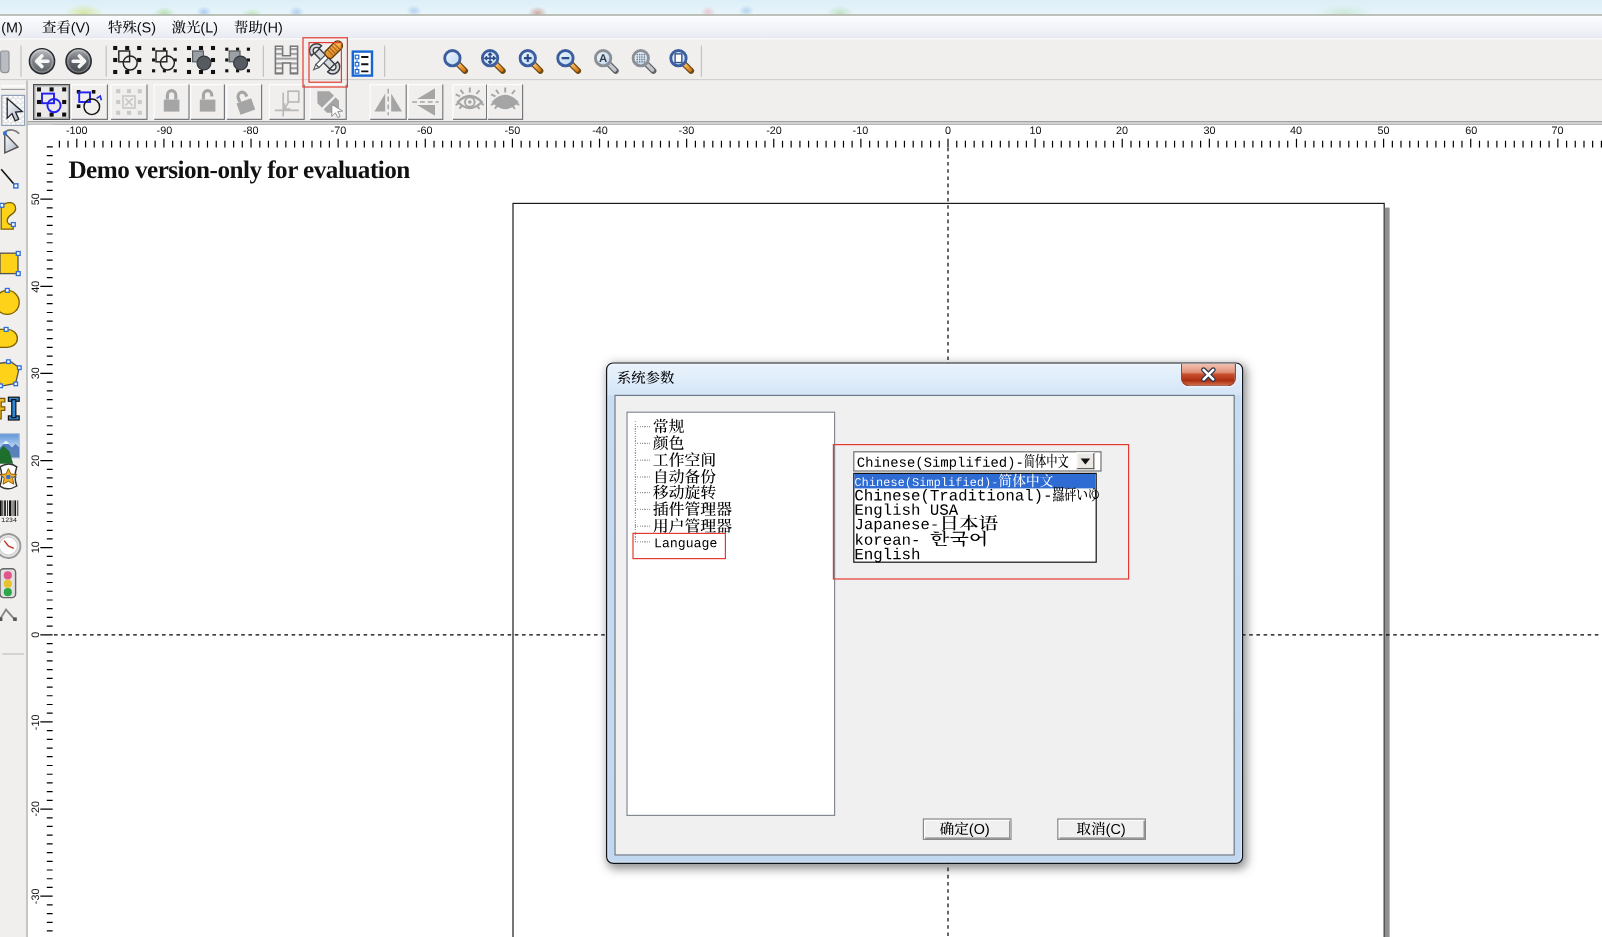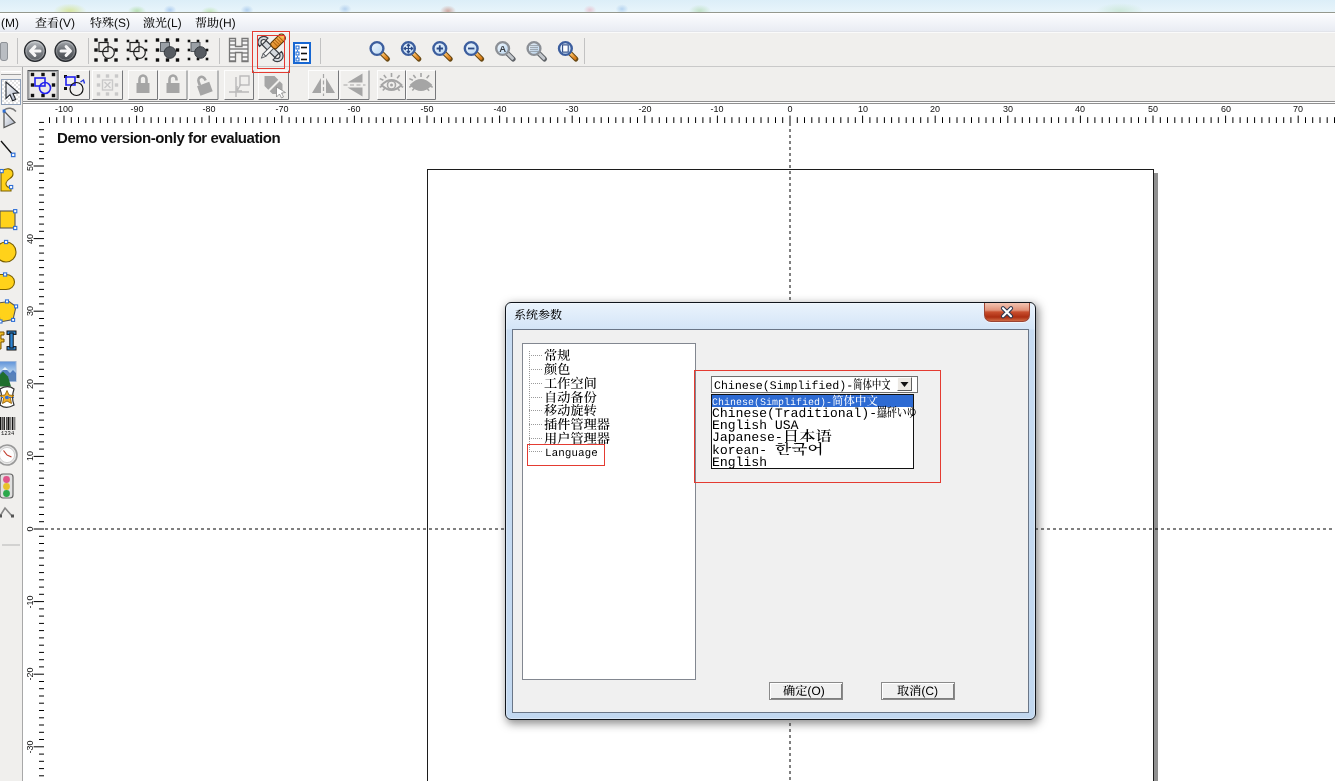--- a/index.html
+++ b/index.html
@@ -416,22 +416,22 @@
     <text x="6.5" y="556" font-size="9" fill="#111" text-anchor="middle" font-family="Liberation Sans" transform="rotate(-90 6.5 556)" dominant-baseline="central">-20</text>
     <text x="6.5" y="629" font-size="9" fill="#111" text-anchor="middle" font-family="Liberation Sans" transform="rotate(-90 6.5 629)" dominant-baseline="central">-30</text>
   </svg>
 <div class="abs" style="left:44px;top:123.5px;width:1291px;height:657.5px;background:#fff"></div>
 <div class="abs" style="left:427px;top:169px;width:727px;height:640px;border:1px solid #1c1c1c;background:#fff"></div>
 <div class="abs" style="left:1154px;top:173px;width:4px;height:608px;background:#909090"></div>
 <svg class="abs" style="left:45px;top:123px" width="1290" height="658">
 <line x1="745.0" y1="0" x2="745.0" y2="658" stroke="#000" stroke-width="1" stroke-dasharray="3 3"></line>
 <line x1="0" y1="406.0" x2="1290" y2="406.0" stroke="#000" stroke-width="1" stroke-dasharray="3 3"></line>
 </svg>
-<div class="abs" style="left:57px;top:129px;font-weight:bold;font-size:15px;color:#111;
-letter-spacing:-0.45px;font-family:Liberation Sans, sans-serif">Demo version-only for evaluation</div>
+<div class="abs" style="left:57px;top:129px;font-weight:bold;font-size:21px;color:#111;
+letter-spacing:-0.45px;font-family:Liberation Serif, serif">Demo version-only for evaluation</div>
 <div class="abs" style="left:505px;top:302px;width:531px;height:418px;z-index:10;
 border:1px solid #10151c;border-radius:6px;
 background:linear-gradient(#eaf3fc,#d4e5f7 26px,#c8dcf2 27px,#c2d8f0);
 box-shadow:2px 3px 8px 1px rgba(40,40,40,0.5), 0 0 0 1px rgba(255,255,255,0.35) inset"></div>
 <svg style="position:absolute;z-index:25;left:512px;top:303.5px;overflow:visible" width="52" height="21" fill="#000">
     <g transform="translate(2.0,15.0)">
       <path d="M4.6 -2.0 3.3 -2.7C2.8 -1.7 1.7 -0.3 0.5 0.5L0.7 0.7C2.0 0.0 3.4 -1.1 4.1 -1.9C4.4 -1.9 4.5 -1.9 4.6 -2.0ZM7.5 -2.6 7.4 -2.5C8.4 -1.8 9.7 -0.6 10.1 0.4C11.3 1.0 11.7 -1.4 7.5 -2.6ZM7.8 -5.5 7.7 -5.4C8.1 -5.1 8.7 -4.6 9.2 -4.2C6.5 -4.1 4.0 -3.9 2.5 -3.9C4.9 -4.7 7.7 -6.1 9.1 -7.0C9.3 -6.9 9.5 -7.0 9.6 -7.1L8.5 -8.0C8.1 -7.6 7.5 -7.1 6.7 -6.6C5.2 -6.5 3.8 -6.5 2.8 -6.4C4.0 -6.9 5.3 -7.6 6.1 -8.1C6.4 -8.1 6.5 -8.1 6.6 -8.3L5.9 -8.7C7.3 -8.8 8.7 -9.0 9.8 -9.2C10.2 -9.0 10.4 -9.0 10.5 -9.1L9.5 -10.1C7.5 -9.6 3.8 -8.9 0.8 -8.6L0.9 -8.4C2.2 -8.4 3.7 -8.5 5.1 -8.6C4.4 -7.9 3.2 -7.0 2.2 -6.6C2.1 -6.6 1.9 -6.5 1.9 -6.5L2.4 -5.4C2.5 -5.4 2.6 -5.5 2.6 -5.6C4.0 -5.8 5.2 -6.0 6.1 -6.2C4.7 -5.4 3.1 -4.5 1.8 -4.0C1.7 -4.0 1.3 -4.0 1.3 -4.0L1.9 -2.8C2.0 -2.8 2.1 -2.9 2.2 -3.1L5.5 -3.4V-0.3C5.5 -0.1 5.4 -0.0 5.2 -0.0C5.0 -0.0 3.9 -0.1 3.9 -0.1V0.0C4.4 0.1 4.7 0.2 4.8 0.4C5.0 0.5 5.1 0.7 5.1 1.0C6.3 0.9 6.5 0.5 6.5 -0.2V-3.6C7.6 -3.7 8.6 -3.8 9.4 -3.9C9.8 -3.6 10.1 -3.2 10.2 -2.8C11.3 -2.2 11.7 -4.6 7.8 -5.5Z M12.5 -1.0 13.1 0.3C13.2 0.2 13.3 0.1 13.4 -0.0C14.9 -0.8 16.0 -1.4 16.8 -1.9L16.8 -2.0C15.1 -1.5 13.3 -1.1 12.5 -1.0ZM18.8 -10.1 18.7 -10.1C19.0 -9.6 19.5 -9.0 19.7 -8.4C20.6 -7.8 21.3 -9.5 18.8 -10.1ZM15.8 -9.4 14.5 -10.0C14.2 -9.1 13.4 -7.3 12.7 -6.6C12.7 -6.6 12.4 -6.5 12.4 -6.5L12.9 -5.3C13.0 -5.4 13.1 -5.4 13.2 -5.5C13.7 -5.7 14.3 -5.9 14.7 -6.0C14.1 -5.1 13.5 -4.2 12.9 -3.6C12.8 -3.6 12.5 -3.5 12.5 -3.5L13.0 -2.3C13.1 -2.4 13.2 -2.4 13.3 -2.6C14.7 -3.0 16.0 -3.5 16.7 -3.7L16.7 -3.9C15.5 -3.8 14.2 -3.6 13.4 -3.5C14.6 -4.5 15.8 -6.0 16.5 -7.0C16.7 -7.0 16.9 -7.1 16.9 -7.2L15.7 -7.9C15.6 -7.5 15.3 -7.0 15.0 -6.5C14.3 -6.4 13.6 -6.4 13.1 -6.4C14.0 -7.2 14.9 -8.4 15.4 -9.3C15.6 -9.2 15.8 -9.3 15.8 -9.4ZM22.6 -9.0 22.0 -8.2H16.4L16.5 -7.8H19.1C18.7 -7.1 17.6 -5.9 16.8 -5.4C16.7 -5.3 16.5 -5.3 16.5 -5.3L17.0 -4.1C17.1 -4.1 17.2 -4.2 17.3 -4.4L18.1 -4.5V-3.7C18.1 -2.2 17.6 -0.4 15.2 0.9L15.3 1.0C18.6 -0.1 19.1 -2.1 19.1 -3.8V-4.7L20.4 -4.9V-0.2C20.4 0.4 20.5 0.6 21.3 0.6H22.1C23.4 0.6 23.7 0.4 23.7 0.1C23.7 -0.1 23.7 -0.2 23.4 -0.3L23.4 -1.8H23.2C23.1 -1.2 22.9 -0.6 22.8 -0.4C22.8 -0.3 22.7 -0.3 22.6 -0.3C22.6 -0.3 22.4 -0.3 22.1 -0.3H21.6C21.3 -0.3 21.3 -0.3 21.3 -0.5V-4.9V-5.1L22.0 -5.2C22.2 -4.9 22.3 -4.6 22.4 -4.3C23.4 -3.6 24.1 -5.7 20.9 -7.0L20.8 -6.9C21.1 -6.5 21.5 -6.0 21.9 -5.5C20.1 -5.4 18.5 -5.3 17.4 -5.3C18.4 -5.8 19.4 -6.6 20.0 -7.1C20.2 -7.1 20.4 -7.2 20.4 -7.3L19.3 -7.8H23.4C23.5 -7.8 23.7 -7.9 23.7 -8.0C23.3 -8.4 22.6 -9.0 22.6 -9.0Z M34.3 -1.4 33.3 -2.3C31.7 -0.9 28.4 0.3 25.6 0.8L25.6 1.0C28.7 0.8 32.1 -0.2 33.9 -1.4C34.1 -1.3 34.2 -1.3 34.3 -1.4ZM32.7 -2.9 31.8 -3.7C30.5 -2.5 28.0 -1.3 25.9 -0.7L26.0 -0.5C28.3 -0.9 30.9 -1.9 32.3 -2.9C32.5 -2.8 32.7 -2.8 32.7 -2.9ZM31.3 -4.5 30.3 -5.2C29.3 -4.0 27.4 -2.7 25.7 -2.1L25.8 -1.9C27.7 -2.4 29.8 -3.4 30.9 -4.4C31.1 -4.3 31.3 -4.4 31.3 -4.5ZM31.4 -9.1 31.3 -9.0C31.7 -8.7 32.2 -8.3 32.7 -7.9C30.4 -7.8 28.3 -7.7 26.9 -7.7C28.0 -8.2 29.2 -8.8 29.9 -9.3C30.2 -9.3 30.3 -9.4 30.4 -9.5L29.1 -10.1C28.6 -9.4 27.1 -8.2 26.0 -7.8C25.9 -7.7 25.7 -7.7 25.7 -7.7L26.3 -6.6C26.3 -6.6 26.4 -6.7 26.5 -6.8L28.9 -7.1C28.7 -6.7 28.5 -6.3 28.2 -5.9H24.6L24.6 -5.6H27.9C27.0 -4.5 25.8 -3.4 24.4 -2.7L24.5 -2.6C26.4 -3.2 28.0 -4.4 29.1 -5.6H31.4C32.2 -4.3 33.5 -3.3 34.9 -2.7C35.0 -3.2 35.3 -3.5 35.7 -3.6L35.7 -3.7C34.3 -4.0 32.7 -4.7 31.7 -5.6H35.2C35.4 -5.6 35.5 -5.6 35.5 -5.8C35.1 -6.2 34.4 -6.7 34.4 -6.7L33.7 -5.9H29.4C29.6 -6.2 29.8 -6.4 29.9 -6.6C30.2 -6.6 30.3 -6.6 30.4 -6.7L29.6 -7.1C30.9 -7.3 32.0 -7.5 32.9 -7.6C33.1 -7.3 33.3 -7.1 33.4 -6.8C34.5 -6.4 34.8 -8.4 31.4 -9.1Z M42.2 -9.3 41.0 -9.7C40.8 -9.1 40.5 -8.3 40.3 -7.9L40.5 -7.8C40.9 -8.1 41.4 -8.6 41.7 -9.1C42.0 -9.1 42.1 -9.2 42.2 -9.3ZM37.1 -9.6 37.0 -9.5C37.3 -9.1 37.7 -8.5 37.7 -8.0C38.5 -7.3 39.3 -8.9 37.1 -9.6ZM41.7 -8.3 41.2 -7.6H39.9V-9.6C40.2 -9.7 40.3 -9.8 40.3 -10.0L39.0 -10.1V-7.6H36.5L36.6 -7.2H38.6C38.1 -6.3 37.3 -5.4 36.4 -4.7L36.5 -4.5C37.5 -5.0 38.3 -5.6 39.0 -6.3V-4.7L38.8 -4.8C38.7 -4.5 38.5 -4.0 38.2 -3.5H36.5L36.6 -3.2H38.0C37.7 -2.6 37.4 -2.0 37.1 -1.7C37.8 -1.5 38.7 -1.2 39.5 -0.9C38.8 -0.2 37.8 0.4 36.6 0.8L36.6 1.0C38.1 0.7 39.2 0.1 40.1 -0.6C40.4 -0.3 40.8 -0.1 41.0 0.2C41.7 0.4 42.0 -0.5 40.7 -1.2C41.2 -1.7 41.5 -2.4 41.8 -3.1C42.0 -3.1 42.2 -3.1 42.3 -3.2L41.4 -4.1L40.8 -3.5H39.2L39.5 -4.2C39.9 -4.1 40.0 -4.2 40.0 -4.4L39.0 -4.7H39.2C39.5 -4.7 39.9 -4.9 39.9 -5.0V-6.8C40.4 -6.3 41.0 -5.7 41.2 -5.1C42.1 -4.6 42.7 -6.3 39.9 -7.0V-7.2H42.4C42.5 -7.2 42.6 -7.3 42.7 -7.4C42.3 -7.8 41.7 -8.3 41.7 -8.3ZM40.8 -3.2C40.6 -2.6 40.4 -2.0 40.0 -1.5C39.5 -1.6 38.9 -1.8 38.2 -1.8C38.4 -2.2 38.7 -2.7 39.0 -3.2ZM44.9 -9.7 43.4 -10.1C43.2 -7.9 42.6 -5.7 41.9 -4.2L42.1 -4.1C42.5 -4.6 42.8 -5.1 43.2 -5.7C43.4 -4.4 43.7 -3.2 44.2 -2.2C43.5 -1.0 42.4 -0.0 40.9 0.8L41.0 1.0C42.6 0.3 43.7 -0.4 44.6 -1.4C45.1 -0.5 45.8 0.3 46.8 1.0C46.9 0.5 47.2 0.3 47.7 0.2L47.7 0.1C46.6 -0.4 45.8 -1.2 45.1 -2.1C46.0 -3.4 46.4 -5.1 46.6 -7.0H47.4C47.6 -7.0 47.7 -7.1 47.7 -7.2C47.3 -7.6 46.6 -8.2 46.6 -8.2L46.0 -7.4H43.9C44.1 -8.0 44.3 -8.7 44.5 -9.5C44.7 -9.5 44.9 -9.6 44.9 -9.7ZM43.8 -7.0H45.6C45.4 -5.5 45.2 -4.1 44.6 -2.9C44.0 -3.8 43.6 -4.9 43.4 -6.1C43.5 -6.4 43.6 -6.7 43.8 -7.0Z"></path>
     </g>
   </svg>
 <div class="abs" style="left:984px;top:303px;width:46px;height:19px;z-index:11;

